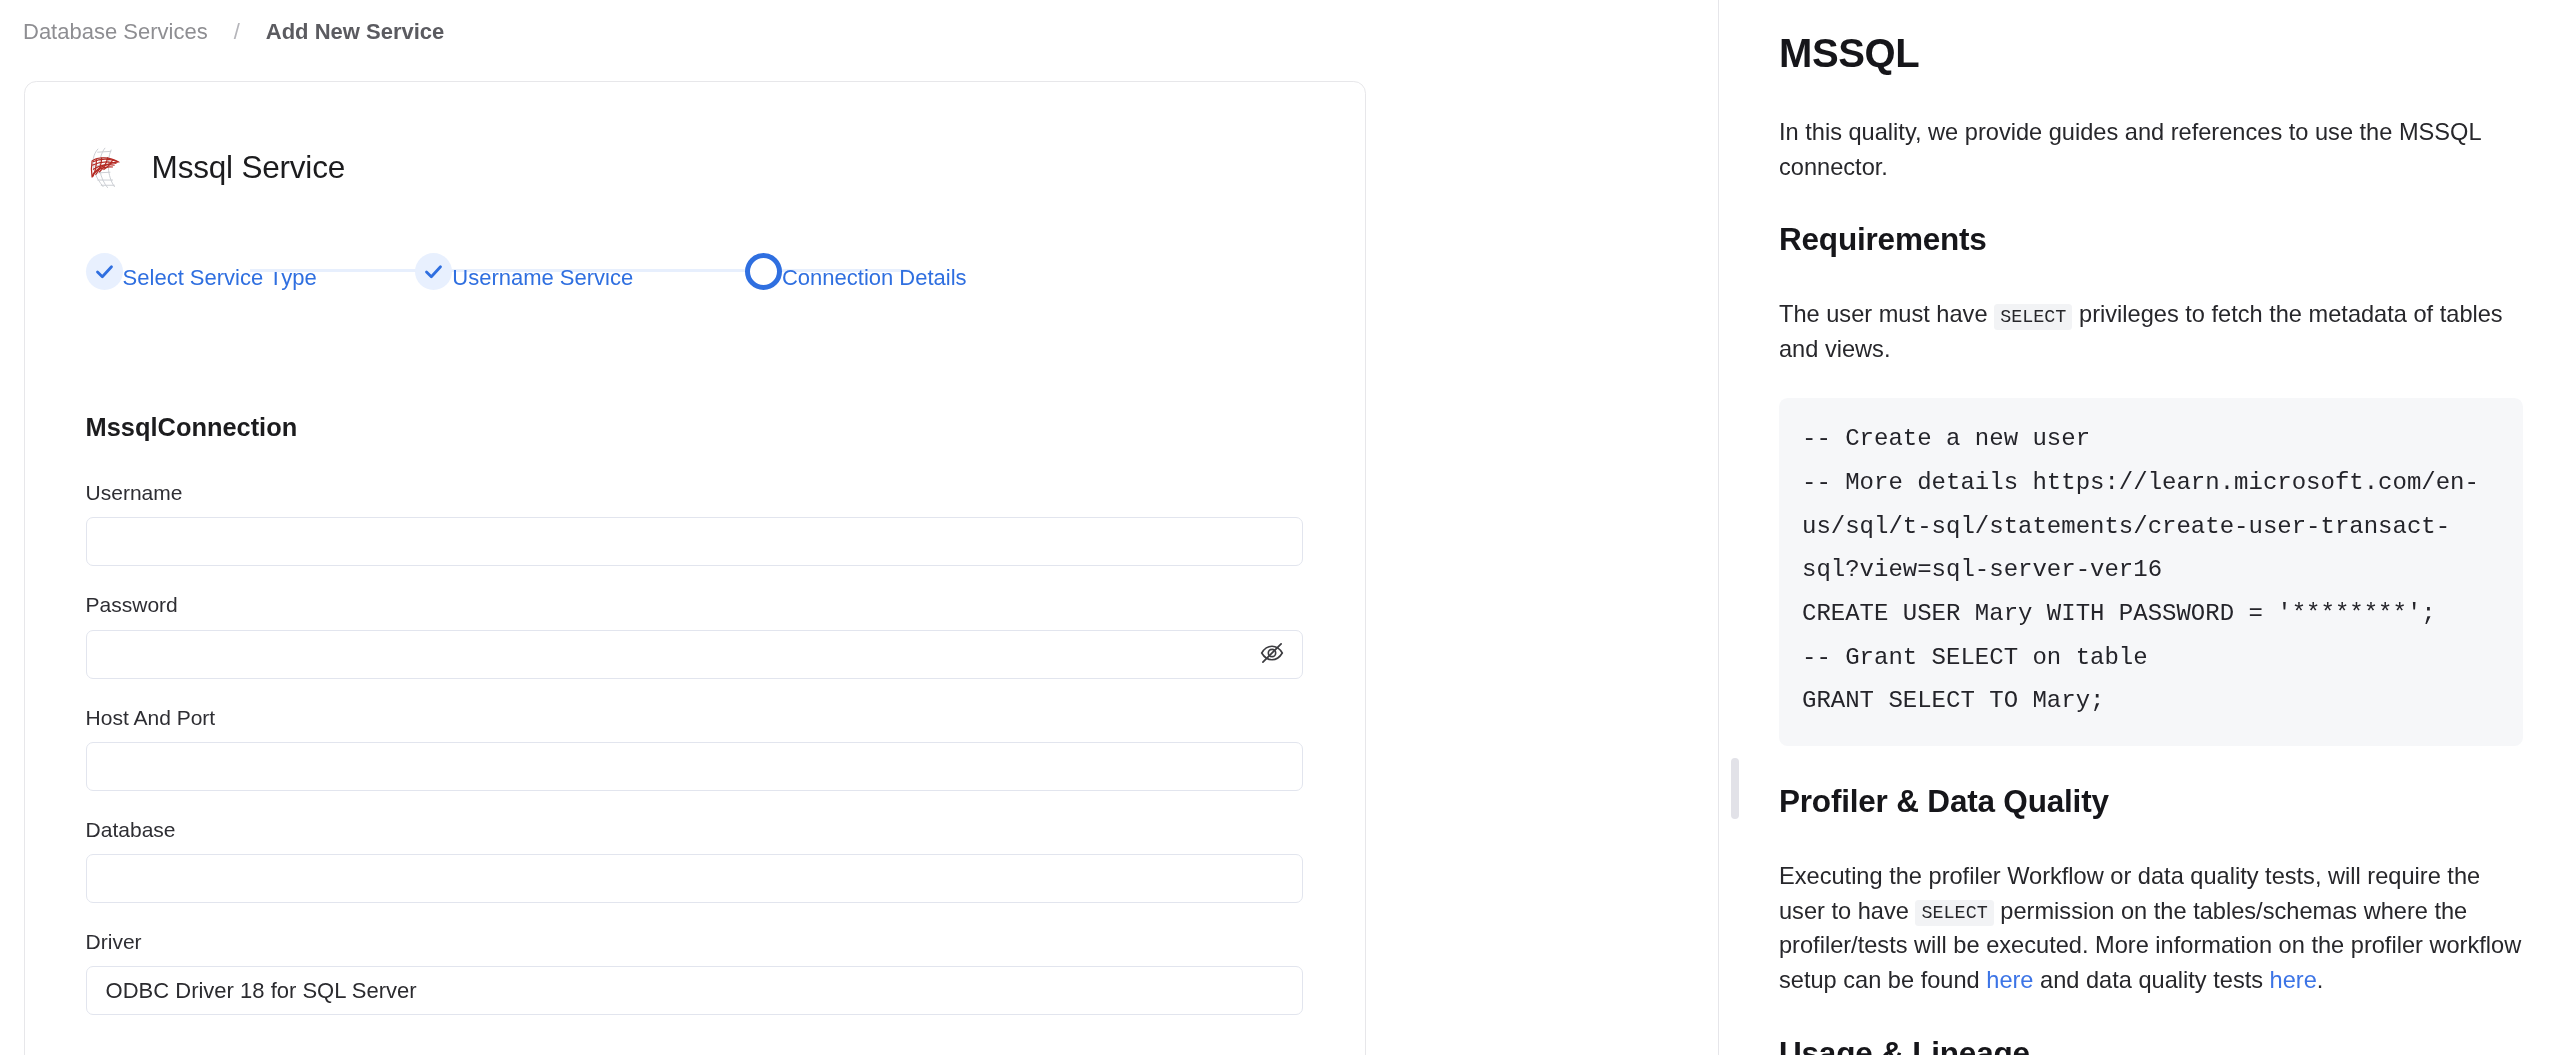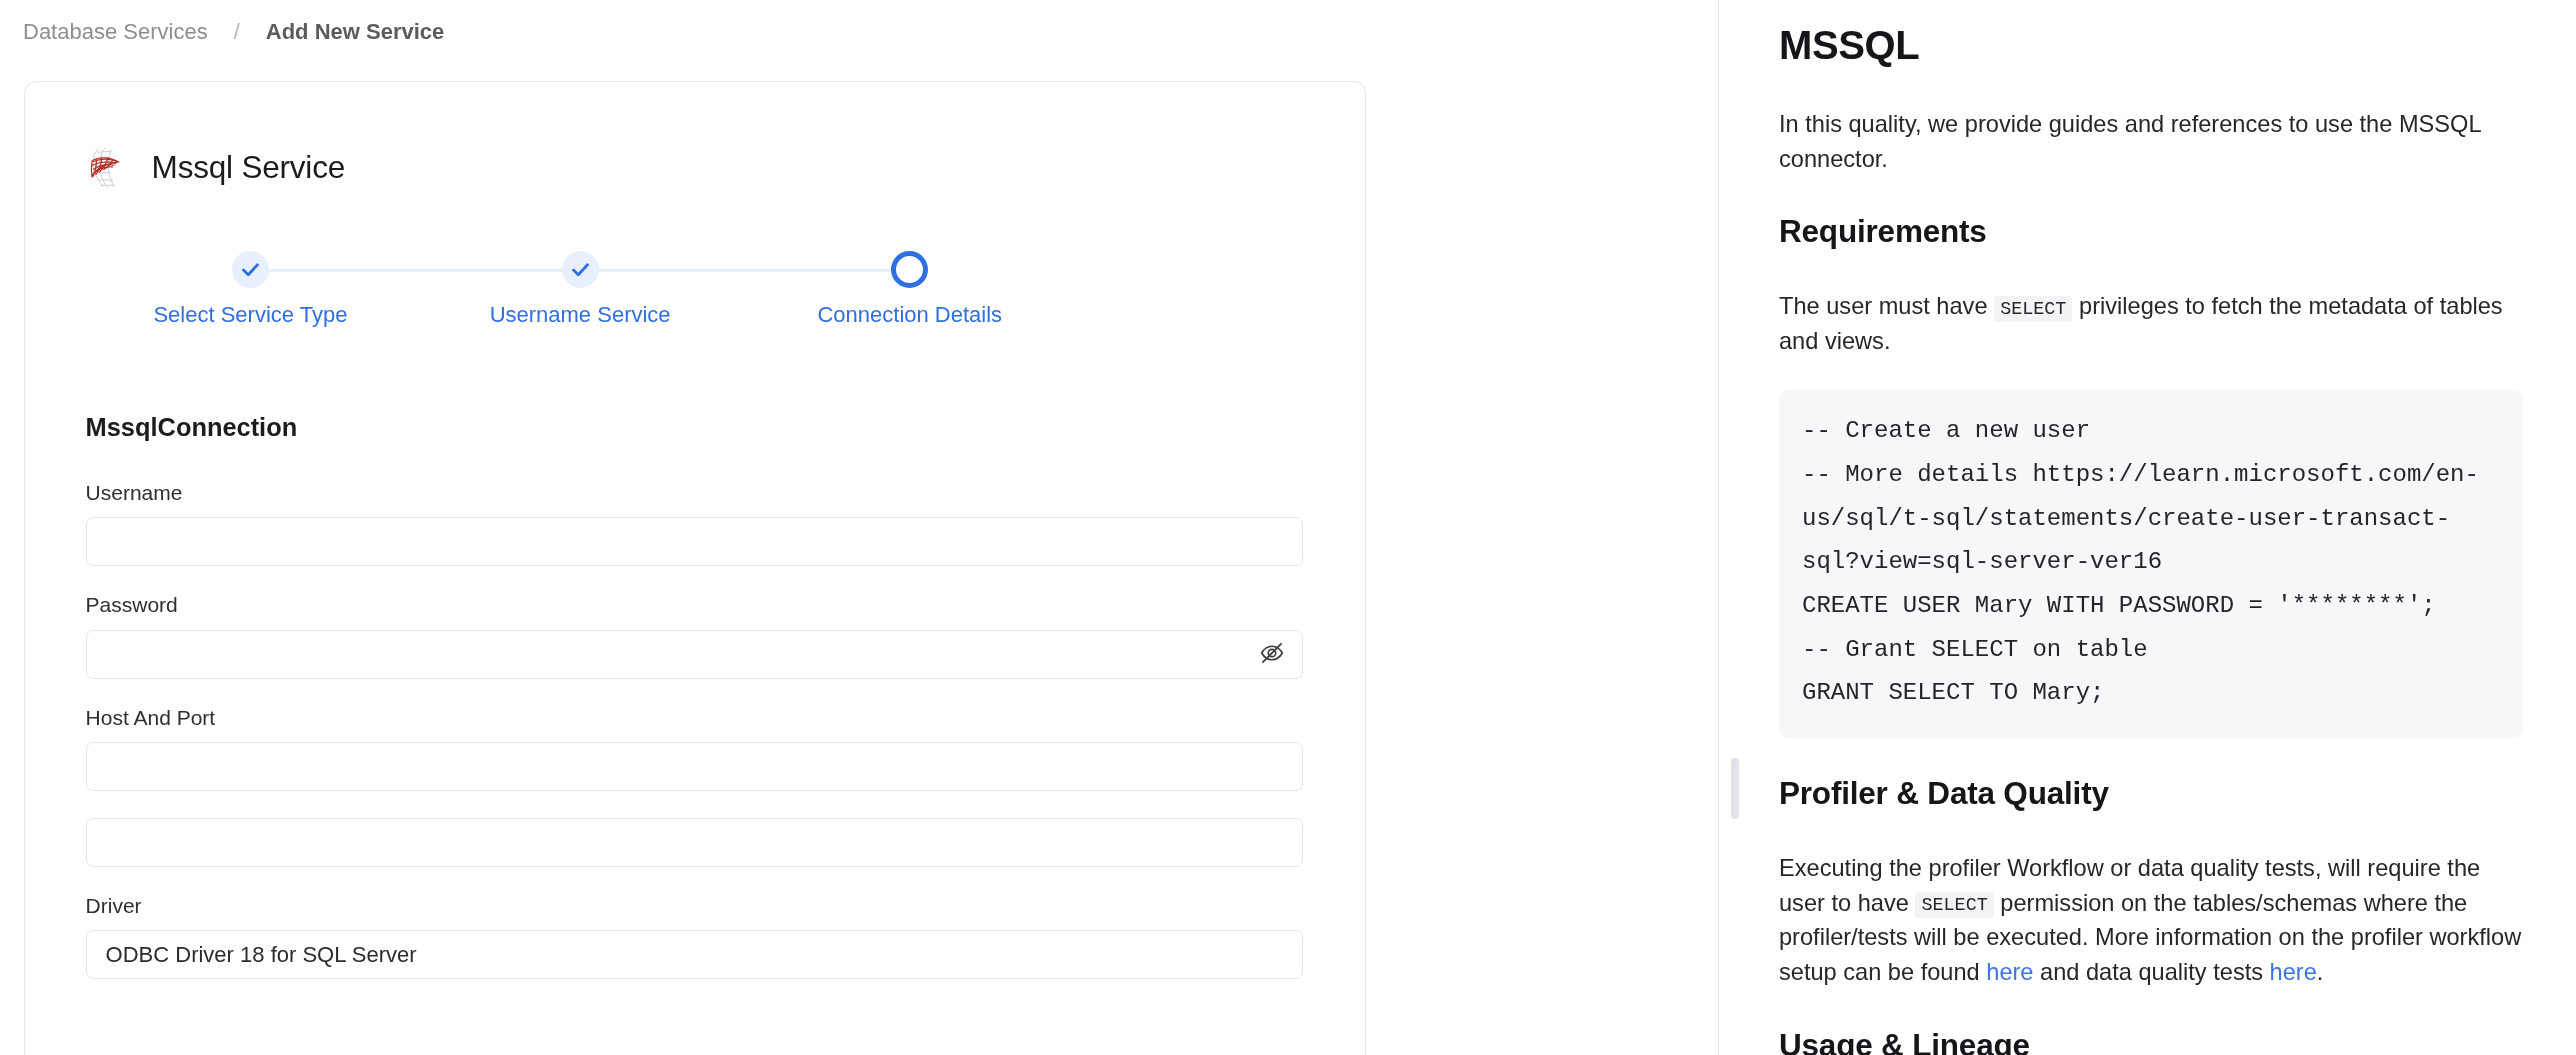--- a/index.html
+++ b/index.html
@@ -86,21 +86,21 @@
     left: 0;
     width: 100%;
     height: 105px;
     display: flex;
     align-items: flex-start;
   }
   .step {
     flex: 1;
     position: relative;
     display: flex;
-    flex-direction: column;
+    flex-direction: row;
     align-items: center;
   }
   .step .connector {
     position: absolute;
     top: 17.5px;
     left: 50%;
     width: 100%;
     height: 3.5px;
     background: #e7effd;
     z-index: 0;
@@ -203,21 +203,21 @@
     background: #e2e2e8;
     z-index: 6;
   }
 
   
   .right-panel {
     position: relative;
     width: 857px;
     height: 1056px;
     background: #ffffff;
-    padding: 4px 53px 0 60px;
+    padding: 12px 53px 0 60px;
     overflow: hidden;
   }
   .doc-h1 {
     font-size: 40px;
     font-weight: 700;
     color: #16161a;
     margin: 19px 0 0 0;
     letter-spacing: -0.4px;
   }
   .doc-p {
@@ -365,20 +365,21 @@
             </button>
           </div>
         </div>
 
         <div class="field">
           <label class="field-label">Host And Port</label>
           <input class="field-input" type="text" value="" style="">
         </div>
 
         <div class="field">
+          <label class="field-label">Database</label>
           <input class="field-input" type="text" value="" style="">
         </div>
 
         <div class="field">
           <label class="field-label">Driver</label>
           <input class="field-input" type="text" value="ODBC Driver 18 for SQL Server" style="">
         </div>
       </div>
 
     </div>

